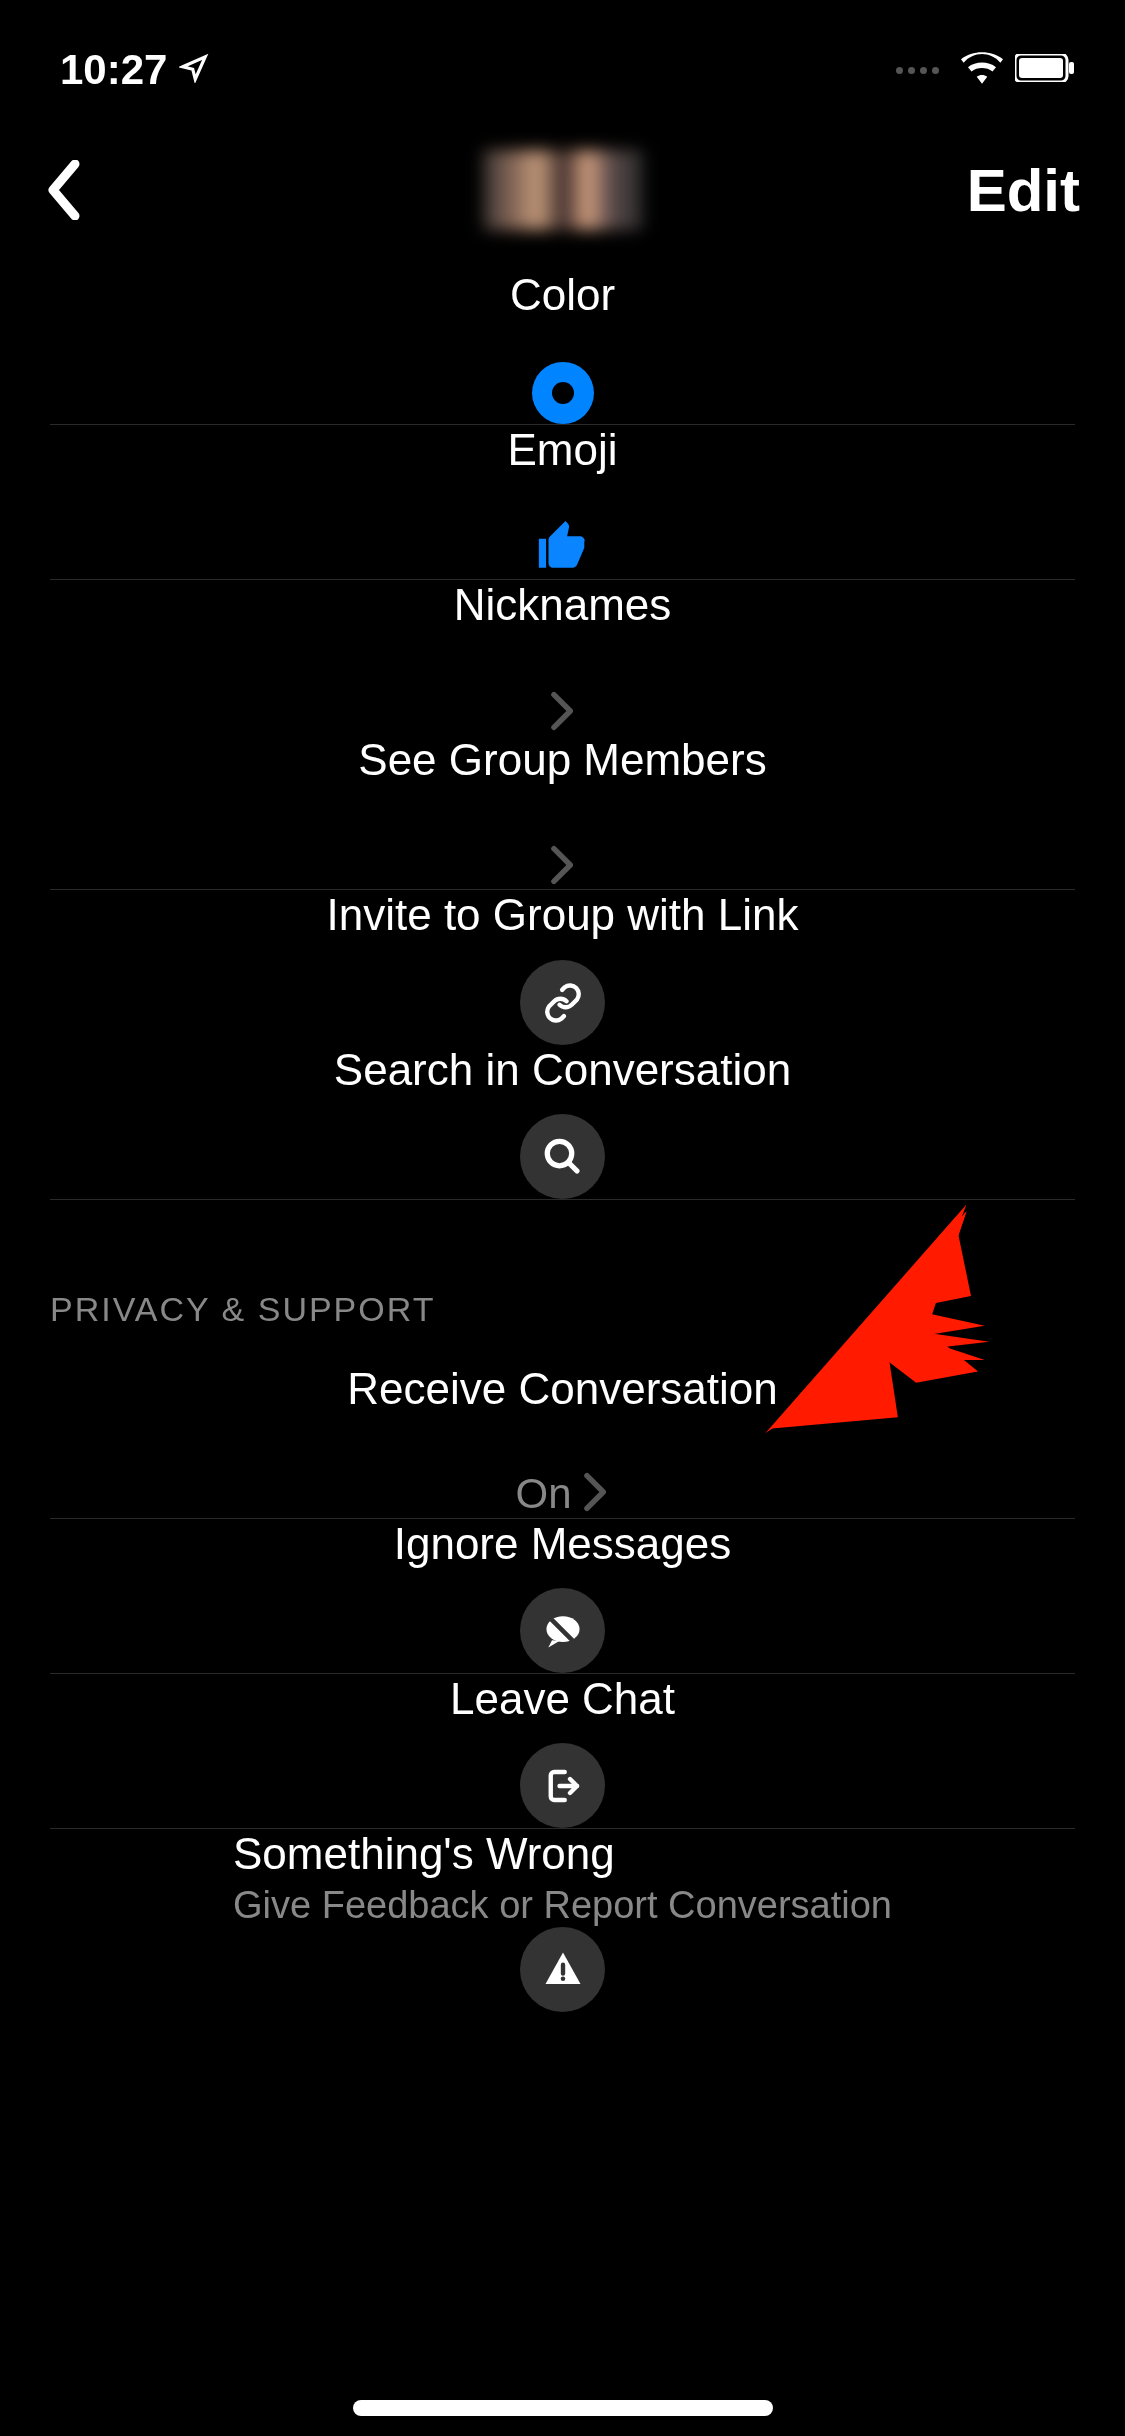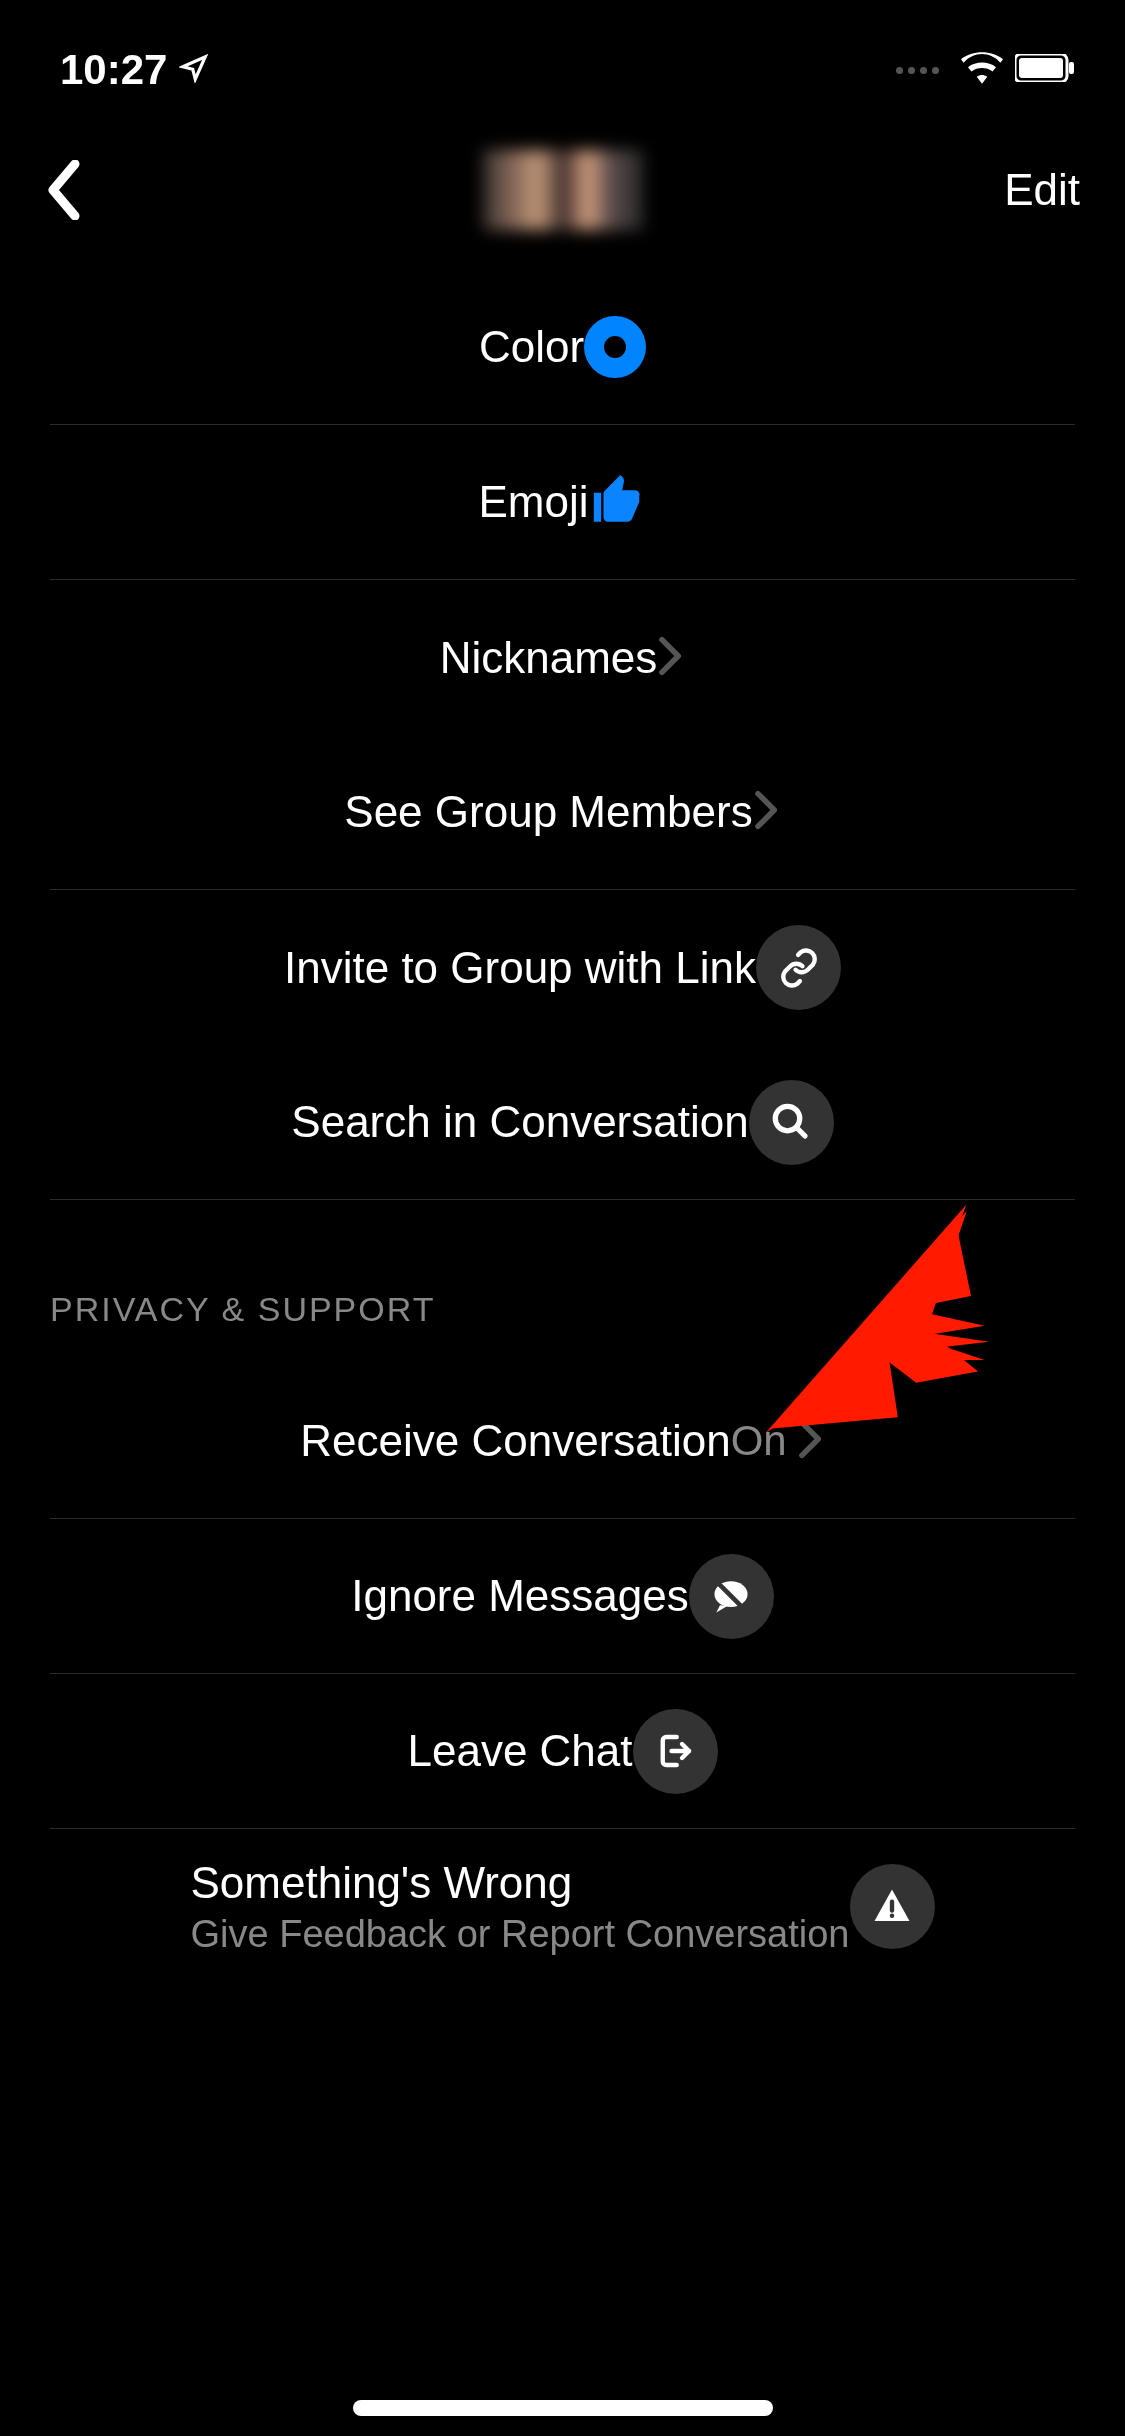--- a/index.html
+++ b/index.html
@@ -64,32 +64,33 @@
     .avatar-blur {
       width: 160px;
       height: 80px;
       background: linear-gradient(90deg, #3a3432 0%, #8a6a5a 20%, #c49a7a 35%, #3a2a2a 50%, #d4a080 65%, #5a4a4a 80%, #2a2a2a 100%);
       filter: blur(8px);
       position: absolute;
       left: 50%;
       transform: translateX(-50%);
     }
     .edit-btn {
-      font-size: 44px;
-      font-weight: 400;
+      font-size: 60px;
+      font-weight: 700;
     }
     .settings-list {
       padding: 0 50px;
     }
     .row {
       display: flex;
-      justify-content: center;
+      justify-content: space-between;
       align-items: center;
       min-height: 155px;
       border-bottom: 1px solid #2a2a2a;
+      flex-direction: column;
     }
     .row:last-child {
       border-bottom: none;
     }
     .row-label {
       font-size: 44px;
       font-weight: 400;
       color: #fff;
     }
     .row-sublabel {

